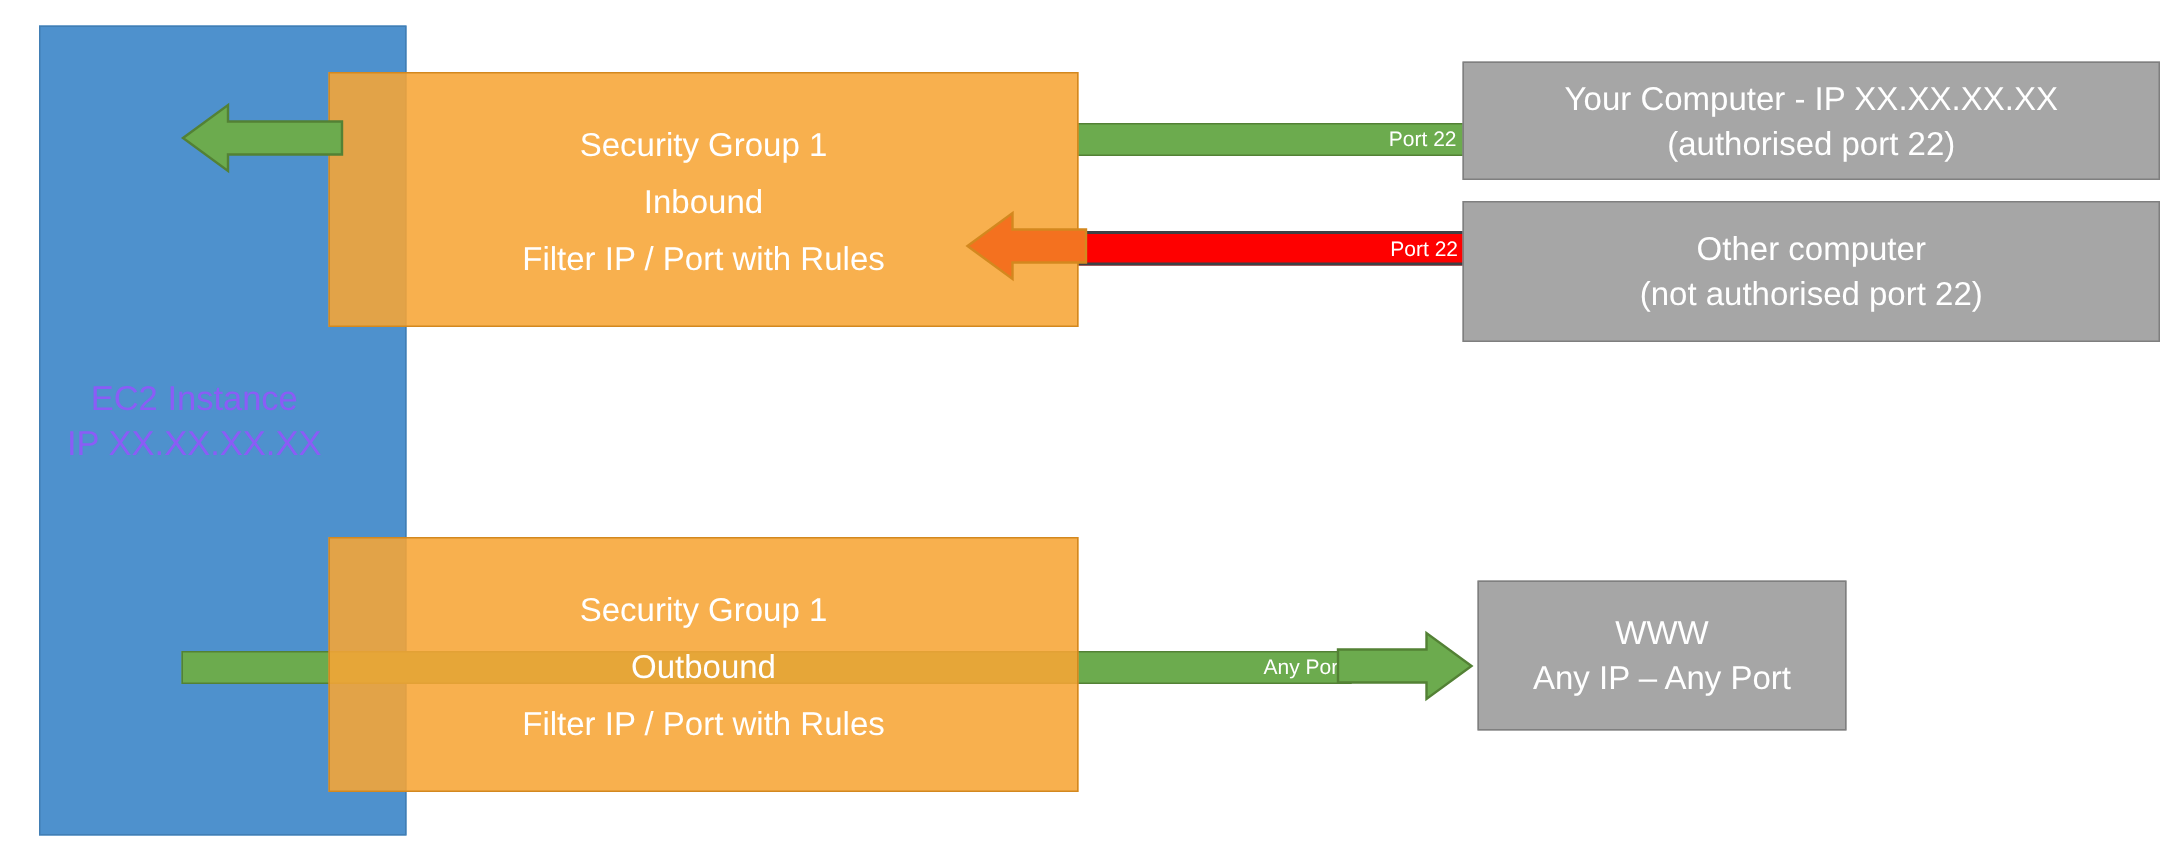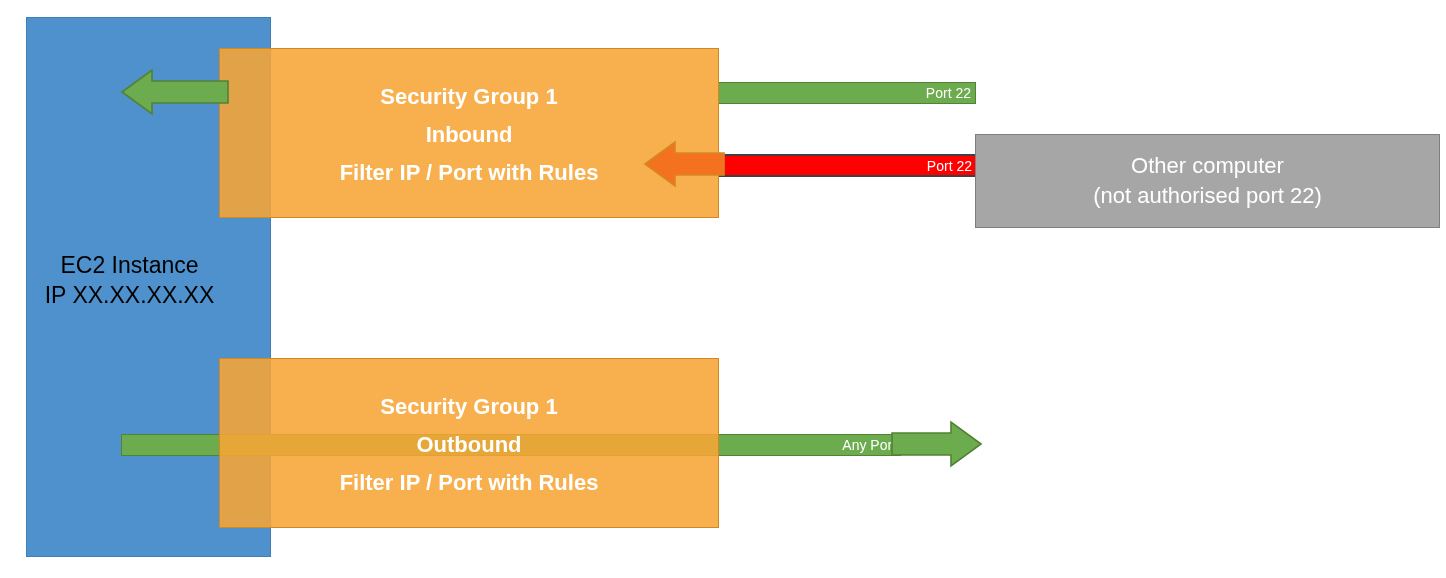--- a/index.html
+++ b/index.html
@@ -26,21 +26,21 @@
     width: 245px; height: 540px;
     background: #4E91CD;
     border: 1px solid #417EB4;
     box-sizing: border-box;
     z-index: 1;
   }
   .ec2-label {
     left: 26px; top: 250px;
     width: 207px;
     text-align: center;
-    color: #000000;
+    color: #8b5cf6;
     font-size: 23px;
     line-height: 30px;
     z-index: 6;
     white-space: pre-line;
     pointer-events: none;
   }
 
   
   .sg-box {
     background: rgba(247, 165, 54, 0.88);
@@ -52,21 +52,20 @@
   .sg-outbound { left: 219px; top: 358px; width: 500px; height: 170px; }
 
   .sg-label {
     z-index: 7;
     text-align: center;
     color: #ffffff;
     font-size: 22px;
     line-height: 38px;
     white-space: pre-line;
     pointer-events: none;
-    font-weight: bold;
   }
   .sg-label-inbound  { left: 219px; top: 78px;  width: 500px; }
   .sg-label-outbound { left: 219px; top: 388px; width: 500px; }
 
   
   .bar { z-index: 3; box-sizing: border-box; }
 
   .bar-green {
     background: #6CAB4E;
     border: 1px solid #538135;
@@ -173,20 +172,28 @@
   </svg>
 
   <svg class="abs arrow-svg arrow-blocked" width="84" height="52" viewBox="0 0 84 52">
     <polygon points="5,26 35,4 35,15 84,15 84,37 35,37 35,48" fill="#F4711F" stroke="#D3881F" stroke-width="1.6"></polygon>
   </svg>
 
   <svg class="abs arrow-svg arrow-out-www" width="94" height="52" viewBox="0 0 94 52">
     <polygon points="89,26 59,4 59,15 0,15 0,37 59,37 59,48" fill="#6CAB4E" stroke="#538135" stroke-width="1.6"></polygon>
   </svg>
 
+  <div class="abs grey-box grey-your-computer">
+    <span>Your Computer - IP XX.XX.XX.XX
+(authorised port 22)</span>
+  </div>
 
   <div class="abs grey-box grey-other-computer">
     <span>Other computer
 (not authorised port 22)</span>
   </div>
 
+  <div class="abs grey-box grey-www">
+    <span>WWW
+Any IP – Any Port</span>
+  </div>
 
 </div>
 
 </body></html>

